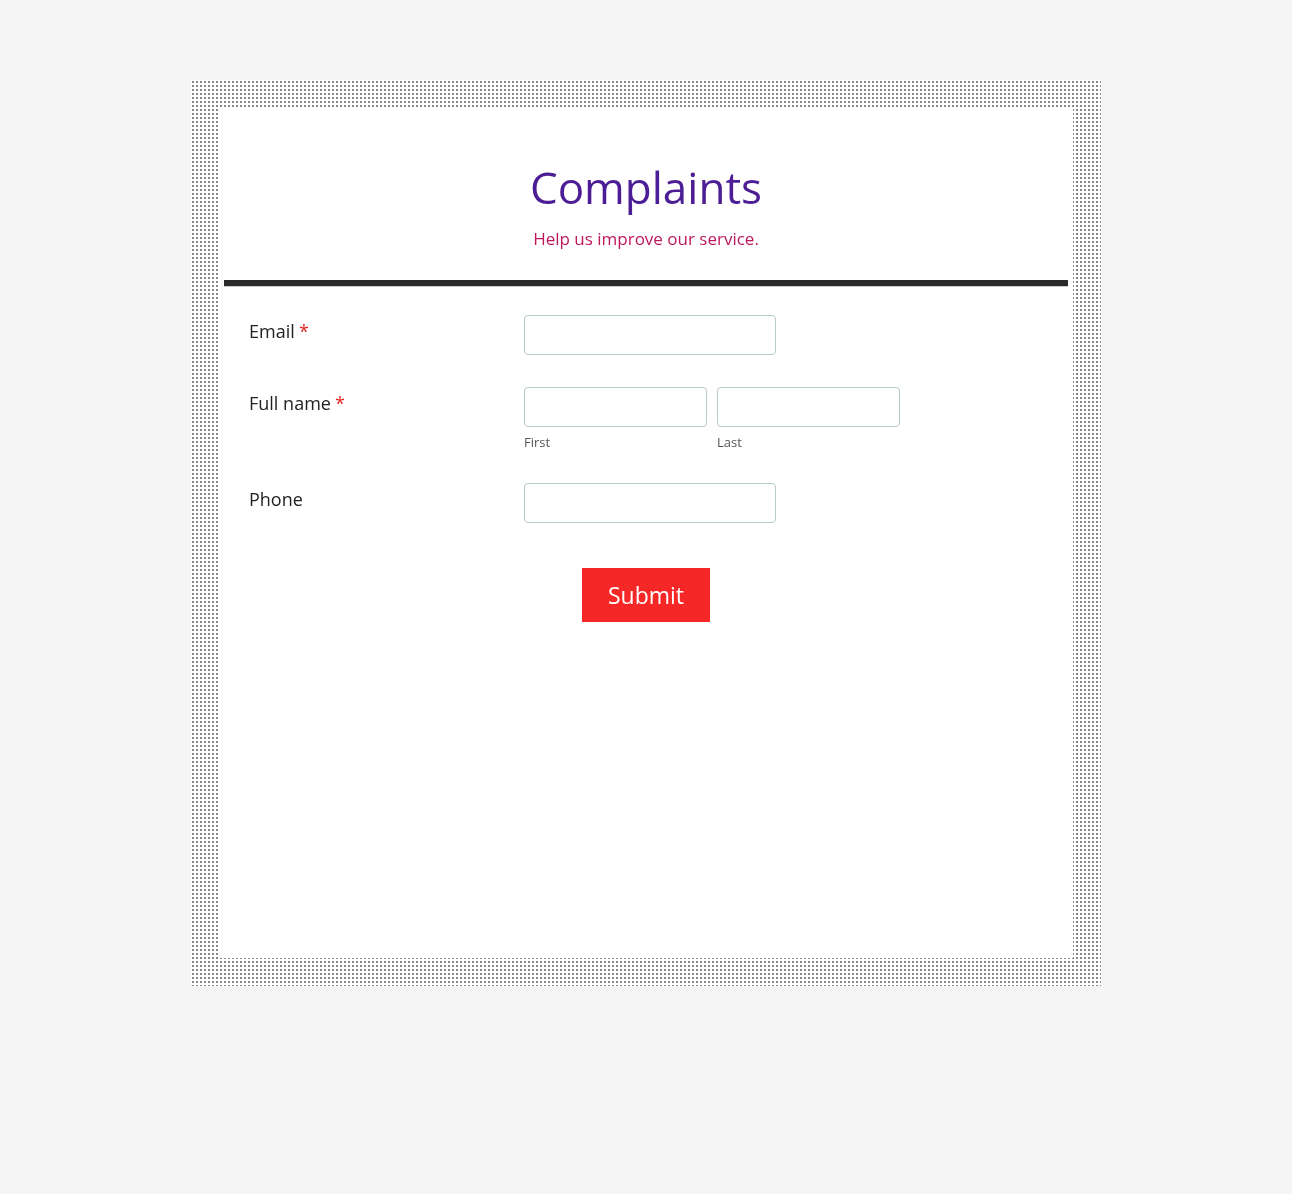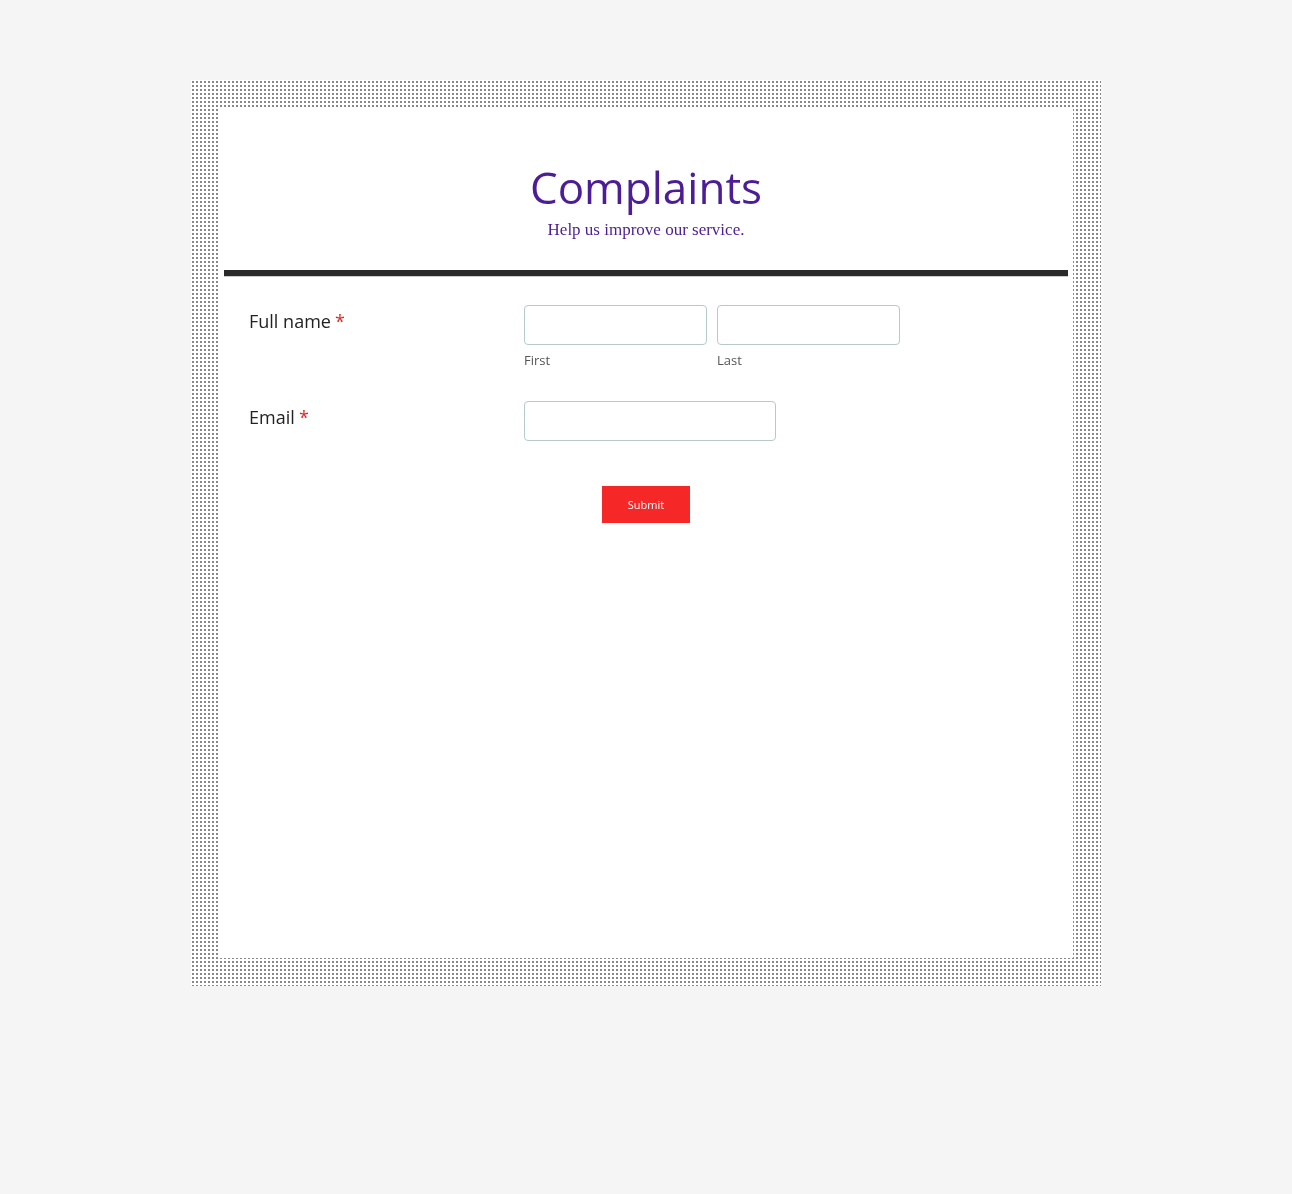--- a/index.html
+++ b/index.html
@@ -37,23 +37,22 @@
     
     .title {
       font-size: 44px;
       font-weight: 400;
       color: #4c1d95;
       line-height: 1.1;
     }
     
     .subtitle {
       font-size: 17px;
-      color: #4c1d95;
-      margin-top: 9px;
-      font-family: Liberation Serif, serif;
+      color: #be185d;
+      margin-top: 16px;
     }
     
     .divider {
       height: 7px;
       background: #2a2a2a;
       border-bottom: 1px solid #ccc;
       margin: 0 5px 28px;
     }
     
     .form-body {
@@ -137,39 +136,49 @@
     .submit-row {
       text-align: center;
       margin-top: 45px;
     }
     
     .submit-btn {
       background: #f62727;
       color: #fff;
       border: none;
       padding: 11px 26px;
-      font-size: 11px;
+      font-size: 23px;
       cursor: pointer;
       font-family: inherit;
     }
   </style>
 </head>
 <body>
 
 <div class="outer-frame">
   <div class="form-card">
 
     <div class="header">
       <h1 class="title">Complaints</h1>
       <div class="subtitle">Help us improve our service.</div>
     </div>
 
     <div class="divider"></div>
 
     <div class="form-body">
+
+      <div class="form-row">
+        <div class="label-col">
+          <span class="label">Email</span>
+          <span class="required">*</span>
+        </div>
+        <div class="input-col">
+          <input type="email" class="text-input-wide" value="" style="">
+        </div>
+      </div>
 
       <div class="form-row">
         <div class="label-col">
           <span class="label">Full name</span>
           <span class="required">*</span>
         </div>
         <div class="input-col">
           <div class="name-inputs">
             <div class="name-group">
               <input type="text" class="text-input" value="" style="">
@@ -178,28 +187,26 @@
             <div class="name-group">
               <input type="text" class="text-input" value="" style="">
               <span class="sub-label">Last</span>
             </div>
           </div>
         </div>
       </div>
 
       <div class="form-row">
         <div class="label-col">
-          <span class="label">Email</span>
-          <span class="required">*</span>
+          <span class="label">Phone</span>
         </div>
         <div class="input-col">
-          <input type="email" class="text-input-wide" value="" style="">
-        </div>
-      </div>
-
+          <input type="tel" class="text-input-wide" value="" style="">
+        </div>
+      </div>
 
 
       <div class="submit-row">
         <button class="submit-btn">Submit</button>
       </div>
 
     </div>
 
   </div>
 </div>

